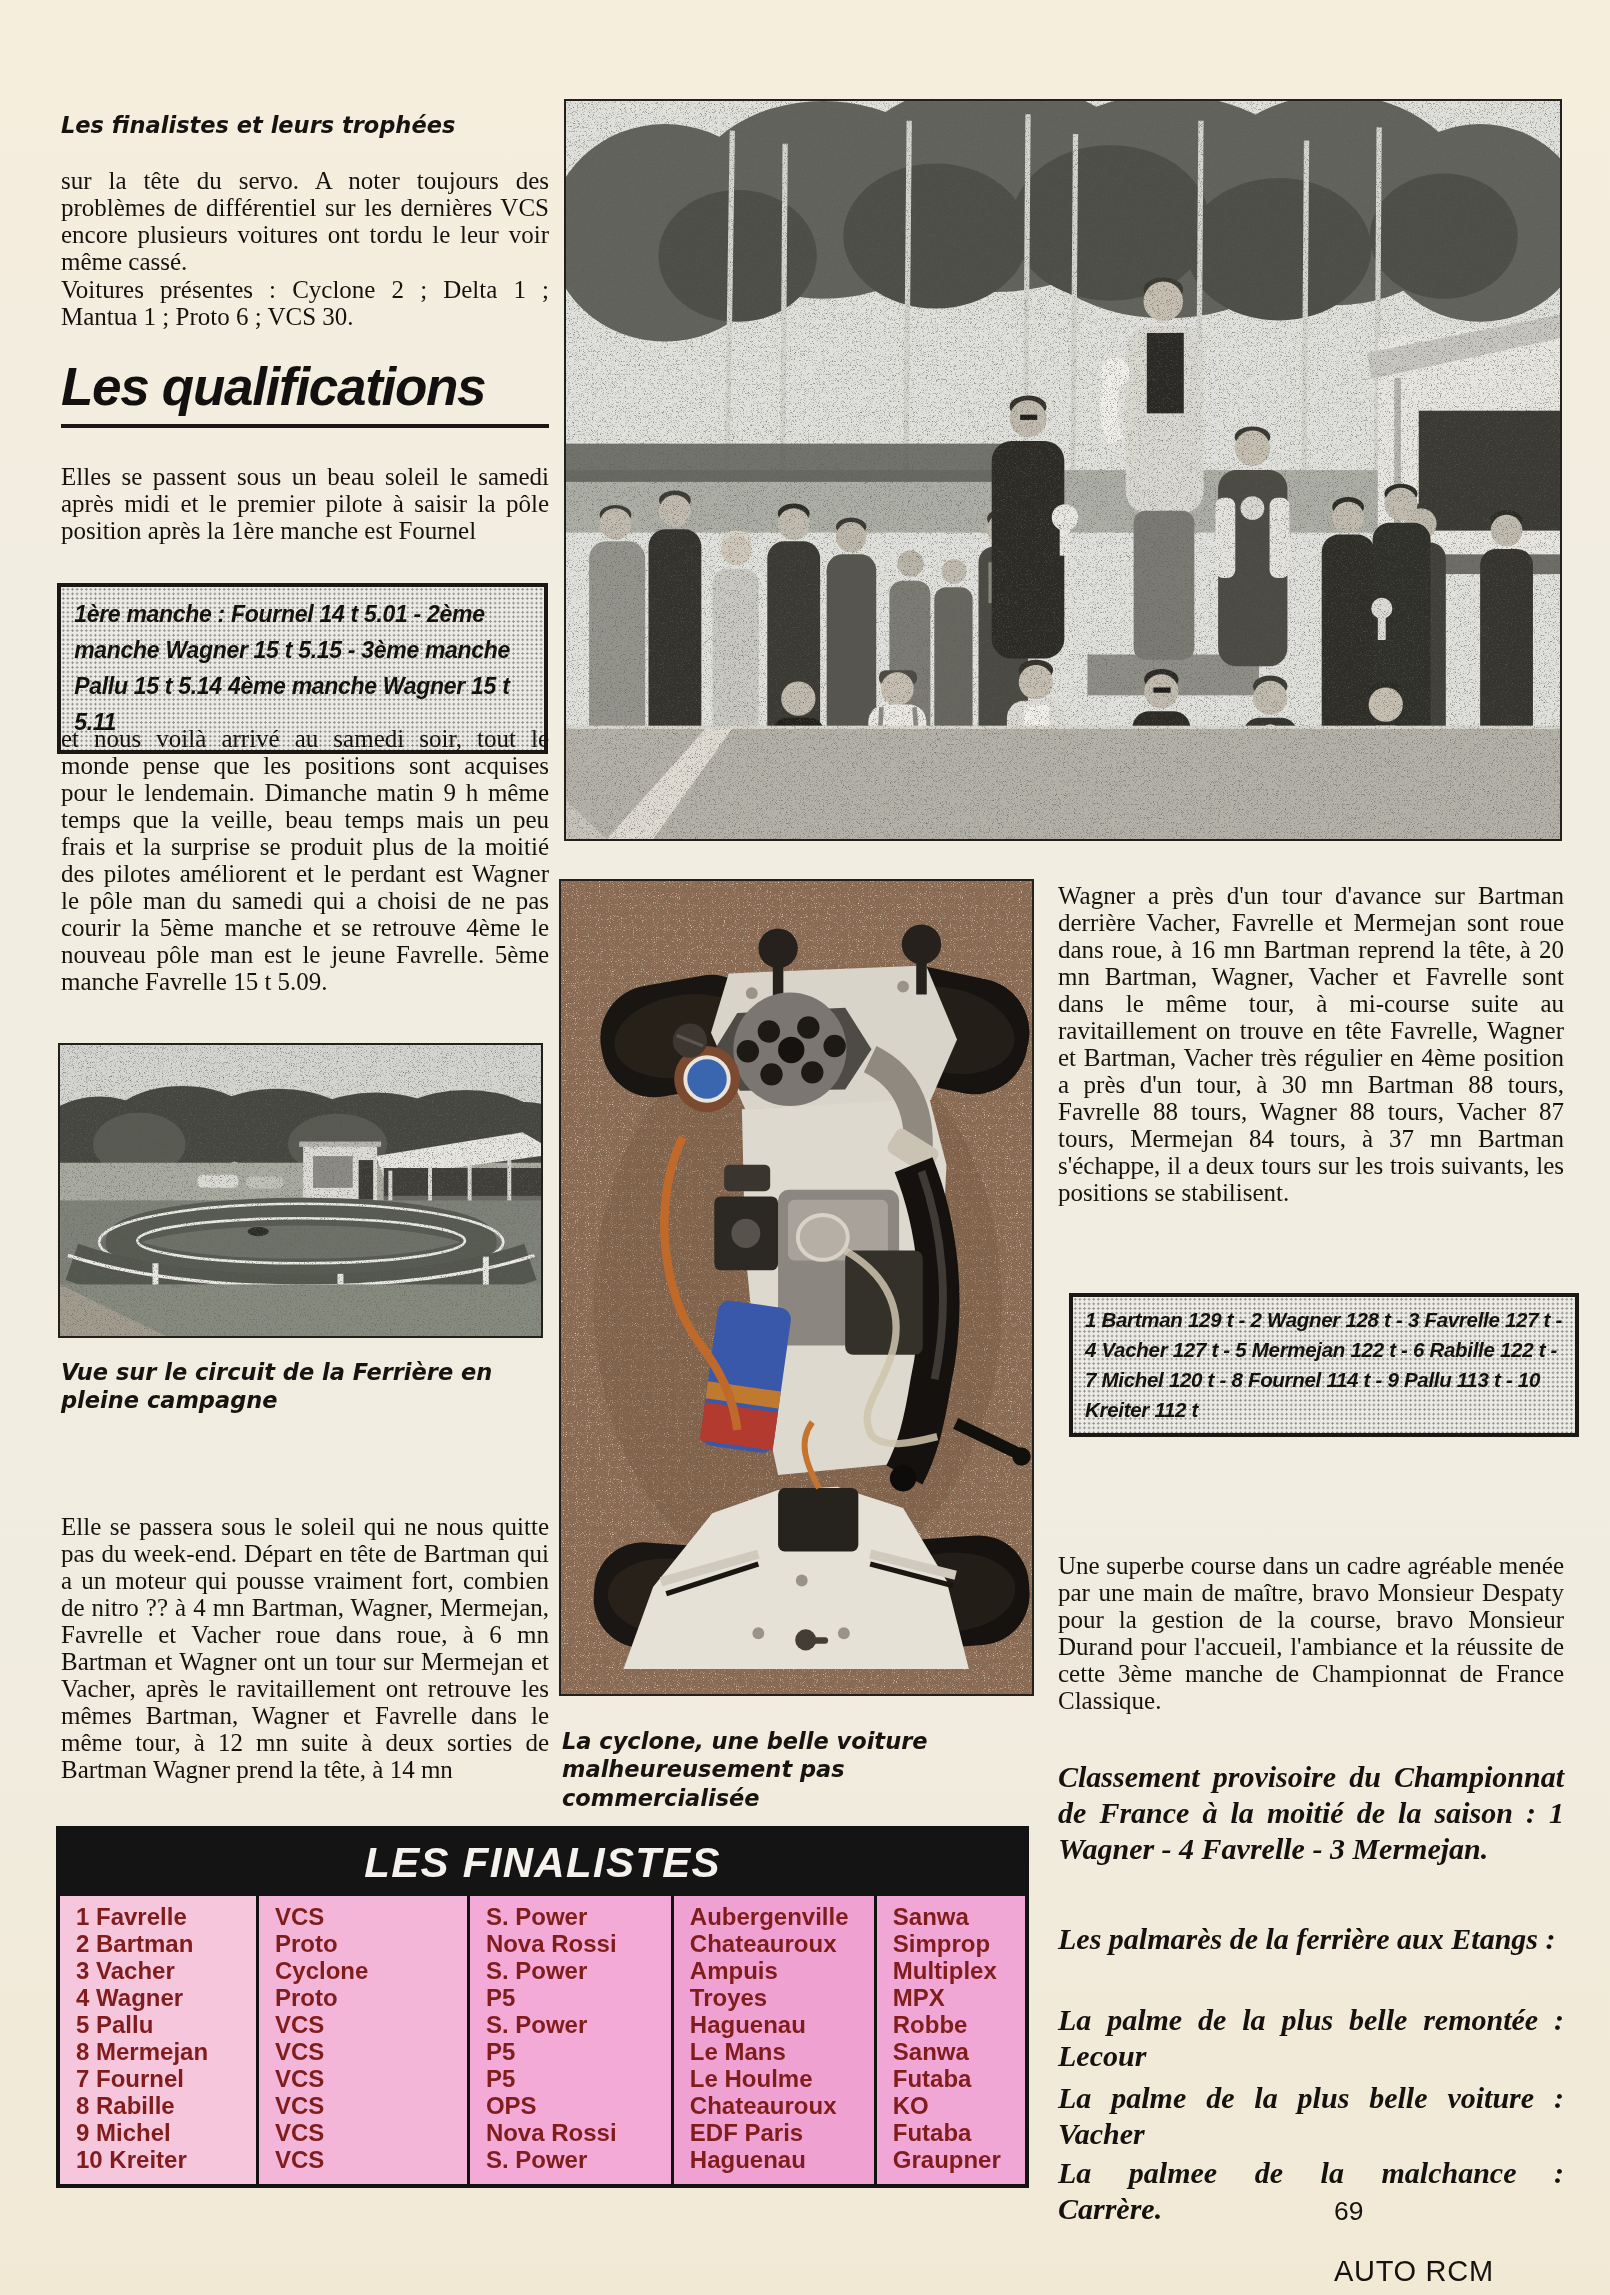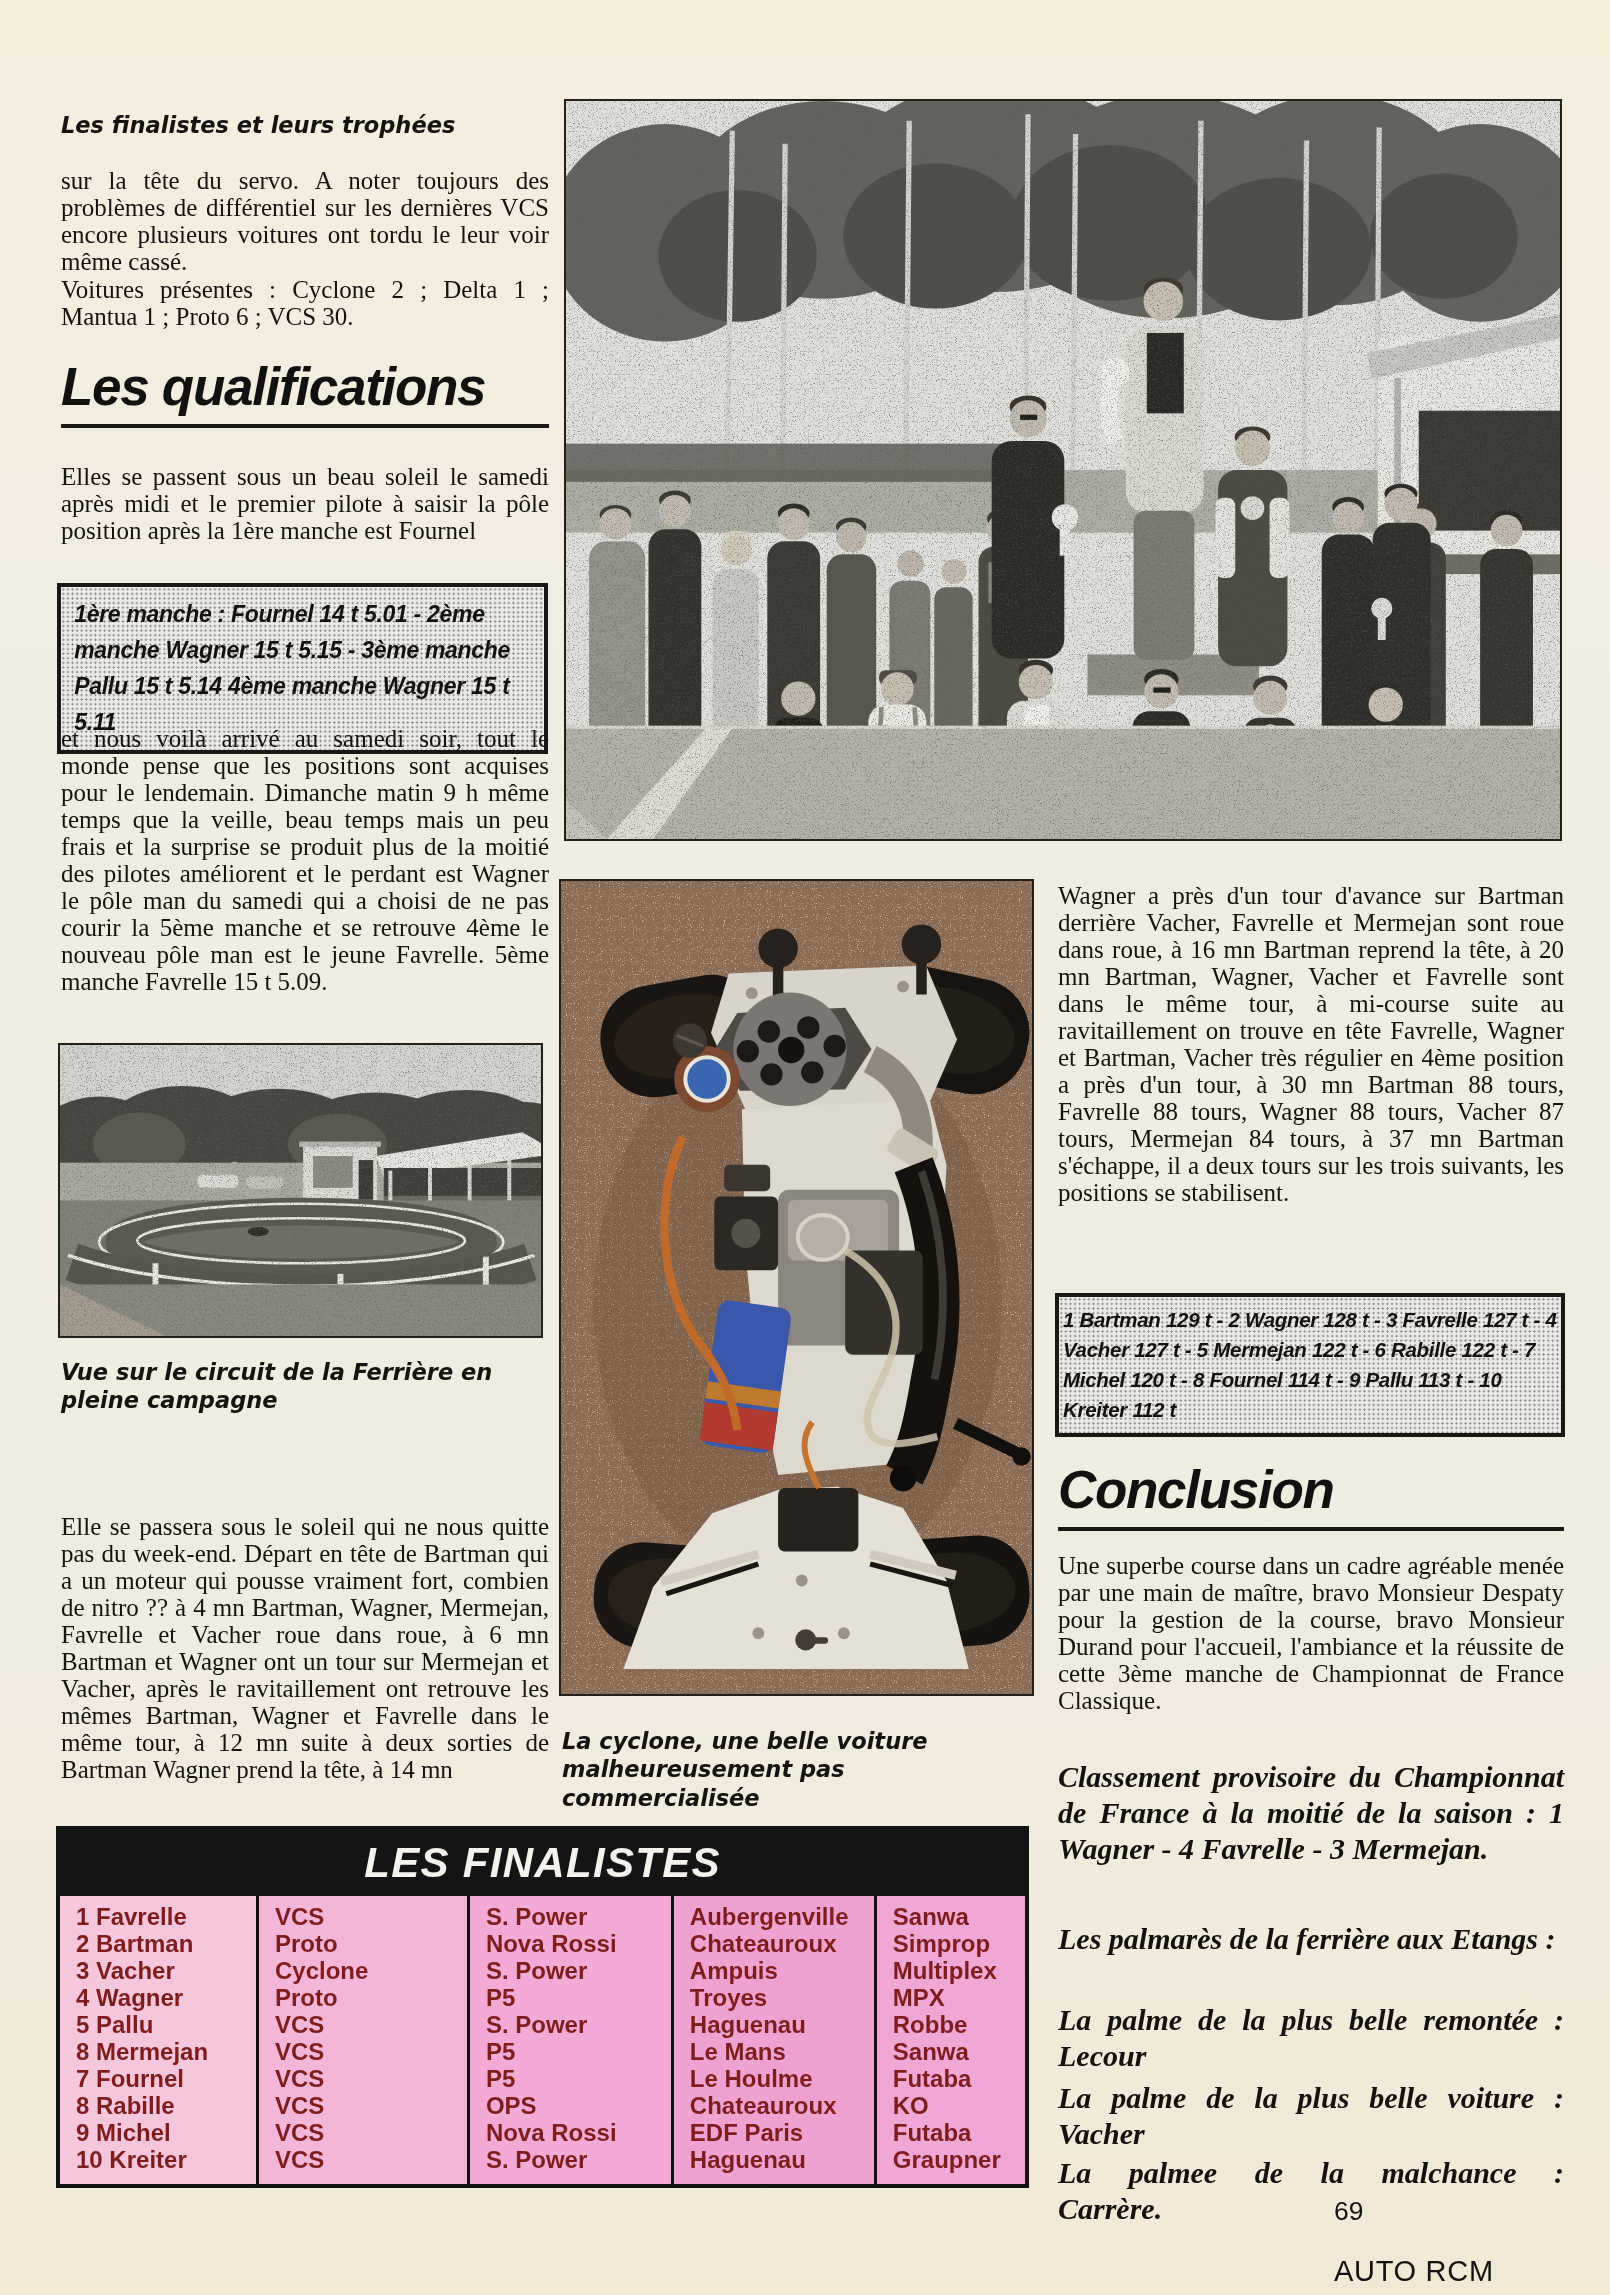--- a/index.html
+++ b/index.html
@@ -7,21 +7,21 @@
         background:linear-gradient(180deg,var(--paper_top) 0%,#f1ede1 28%,#f0ece0 70%,var(--paper_bottom) 100%);
         font-family:"Liberation Serif",serif;color:var(--ink);}
   .abs{position:absolute;box-sizing:border-box;}
   .serif-para{font:400 25px/27px "Liberation Serif",serif;text-align:justify;color:var(--ink);}
   .cap{font:italic 700 22.5px/28.4px "DejaVu Sans",sans-serif;color:#161310;}
   .headline{font:italic 700 53px/57px "Liberation Sans",sans-serif;letter-spacing:-1.3px;color:#131110;
             border-bottom:4.6px solid #1a1714;padding-bottom:9.3px;}
   .dotbox{border:4px solid #1a1714;background-color:var(--box_bg);
           background-image:radial-gradient(circle,#8e8e8a 0.9px,rgba(0,0,0,0) 1.3px);background-size:4.6px 4.6px;
           font:italic 700 23px/36px "Liberation Sans",sans-serif;letter-spacing:-0.3px;color:#14110e;padding:9.3px 13.2px;}
-  .dotbox2{font:italic 700 20.5px/30px "Liberation Sans",sans-serif;padding:8px 4px;}
+  .dotbox2{font:italic 700 20.5px/30px "Liberation Sans",sans-serif;padding:8px 12px;margin-left:14px;}
   .bis{font:italic 700 30px/36px "Liberation Serif",serif;text-align:justify;color:#14110e;}
   .bis-last{text-align-last:justify;}
   .photo{border:2px solid #23201c;background:#c9c9c3;overflow:hidden;}
   .photo svg{display:block;width:100%;height:100%;}
   #fin-table{border:4px solid #131313;background:#131313;}
   #fin-head{height:66px;background:var(--table_header_bg);display:flex;align-items:center;justify-content:center;}
   #fin-title{font:italic 700 42px "Liberation Sans",sans-serif;letter-spacing:1.3px;color:var(--table_title_color);}
   #fin-body{display:flex;height:288px;}
   .fin-col{height:100%;padding-top:6.6px;box-sizing:border-box;}
   .fin-col + .fin-col{border-left:3.3px solid #121212;}
@@ -499,21 +499,20 @@
         <path d="M600,822 L700,870" stroke="#12100d" stroke-width="18"></path>
         <circle cx="700" cy="872" r="14" fill="#12100d"></circle>
       </g>
     </svg>
   </div>
   <div class="cap abs" style="left:562px;top:1727px;width:456px">La cyclone, une belle voiture malheureusement pas commercialisée</div>
 
   <div class="serif-para abs" style="left:1058px;top:882px;width:506px">Wagner a près d'un tour d'avance sur Bartman derrière Vacher, Favrelle et Mermejan sont roue dans roue, à 16 mn Bartman reprend la tête, à 20 mn Bartman, Wagner, Vacher et Favrelle sont dans le même tour, à mi-course suite au ravitaillement on trouve en tête Favrelle, Wagner et Bartman, Vacher très régulier en 4ème position a près d'un tour, à 30 mn Bartman 88 tours, Favrelle 88 tours, Wagner 88 tours, Vacher 87 tours, Mermejan 84 tours, à 37 mn Bartman s'échappe, il a deux tours sur les trois suivants, les positions se stabilisent.</div>
   <div class="dotbox dotbox2 abs" style="left:1055px;top:1293px;width:510px">1 Bartman 129 t - 2 Wagner 128 t - 3 Favrelle 127 t - 4 Vacher 127 t - 5 Mermejan 122 t - 6 Rabille 122 t - 7 Michel 120 t - 8 Fournel 114 t - 9 Pallu 113 t - 10 Kreiter 112 t</div>
 
-  <div class="headline abs" style="left:1058px;top:1461px;width:506px">Conclusion</div>
   <div class="serif-para abs" style="left:1058px;top:1552px;width:506px">Une superbe course dans un cadre agréable menée par une main de maître, bravo Monsieur Despaty pour la gestion de la course, bravo Monsieur Durand pour l'accueil, l'ambiance et la réussite de cette 3ème manche de Championnat de France Classique.</div>
 
   <div class="bis abs" style="left:1058px;top:1759px;width:506px">Classement provisoire du Championnat de France à la moitié de la saison : 1 Wagner - 4 Favrelle - 3 Mermejan.</div>
   <div class="bis abs" style="left:1058px;top:1921px;width:506px">Les palmarès de la ferrière aux Etangs :</div>
 
   <div class="bis abs" style="left:1058px;top:2002px;width:506px">
     <div class="bis-last">La palme de la plus belle remontée :</div>
     <div class="winner-line">Lecour</div>
   </div>
   <div class="bis abs" style="left:1058px;top:2155px;width:506px">

